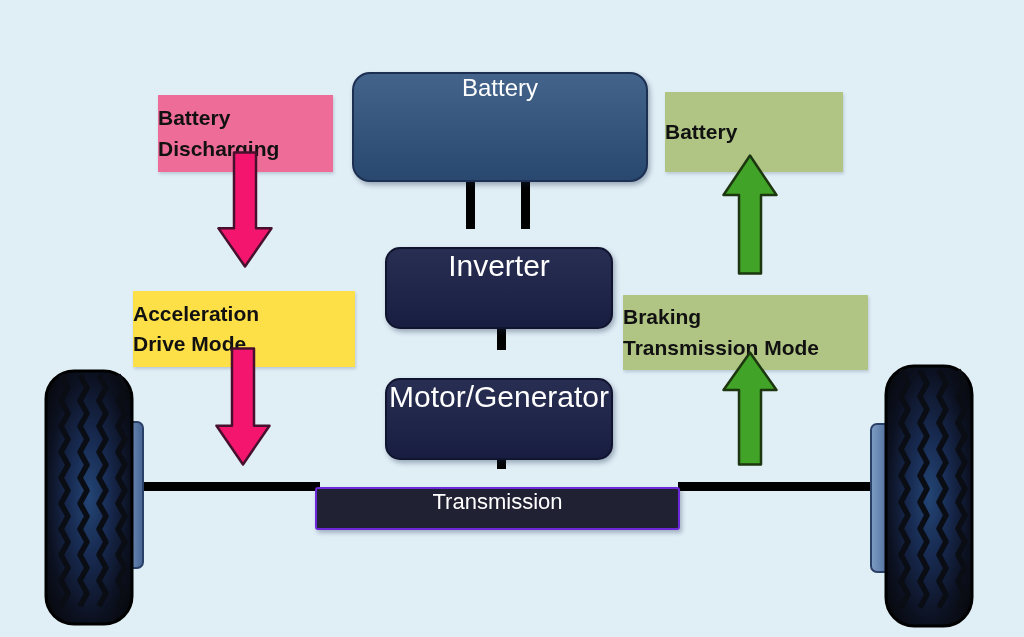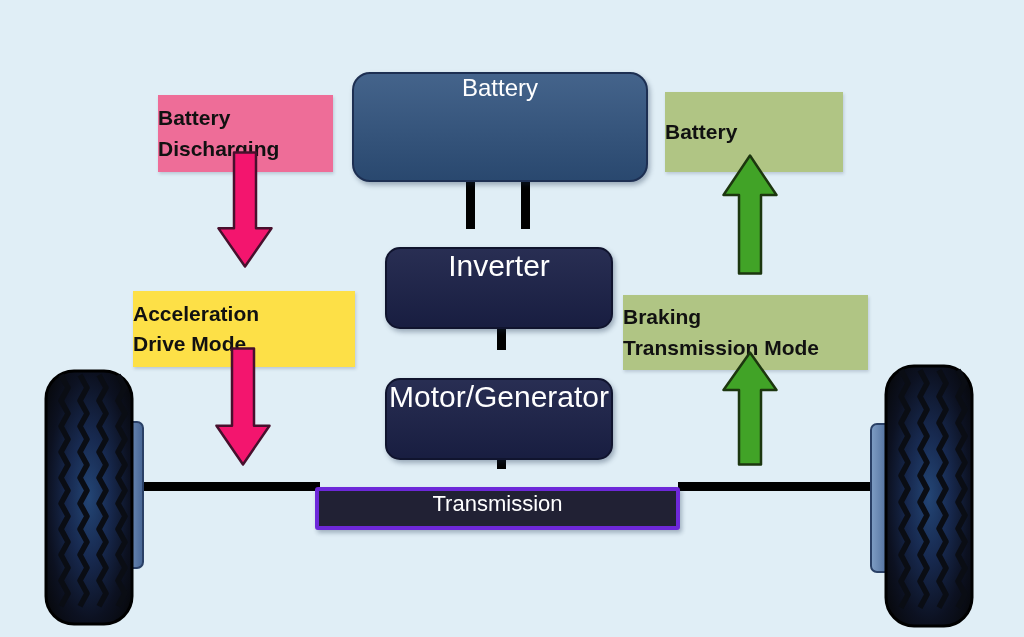--- a/index.html
+++ b/index.html
@@ -21,21 +21,21 @@
   .node-navy{
     width:228px;height:82px;border-radius:15px;border:2px solid #10142e;
     color:#fff;font-size:30px;
     background-image:linear-gradient(180deg,rgba(255,255,255,0.06),rgba(0,0,0,0.10));
     box-shadow:2px 3px 5px rgba(20,40,70,0.35);
   }
   .node-inverter{left:385px;top:225px;}
   .node-motor{left:385px;top:356px;}
   .node-transmission{
     left:315px;top:465px;width:365px;height:43px;border-radius:3px;
-    border:4px solid #6d28d9;color:#fff;font-size:22px;
+    border:2px solid #6d28d9;color:#fff;font-size:22px;
     box-shadow:2px 3px 4px rgba(20,40,70,0.3);
   }
   .node-mode{
     flex-direction:column;font-weight:bold;font-size:21px;line-height:1.45;
     color:#111;box-shadow:1px 2px 3px rgba(20,40,70,0.18);
   }
   .node-discharging{left:158px;top:73px;width:175px;height:77px;}
   .node-acceleration{left:133px;top:269px;width:222px;height:76px;}
   .node-charging{left:665px;top:70px;width:178px;height:80px;}
   .node-braking{left:623px;top:273px;width:245px;height:75px;}

